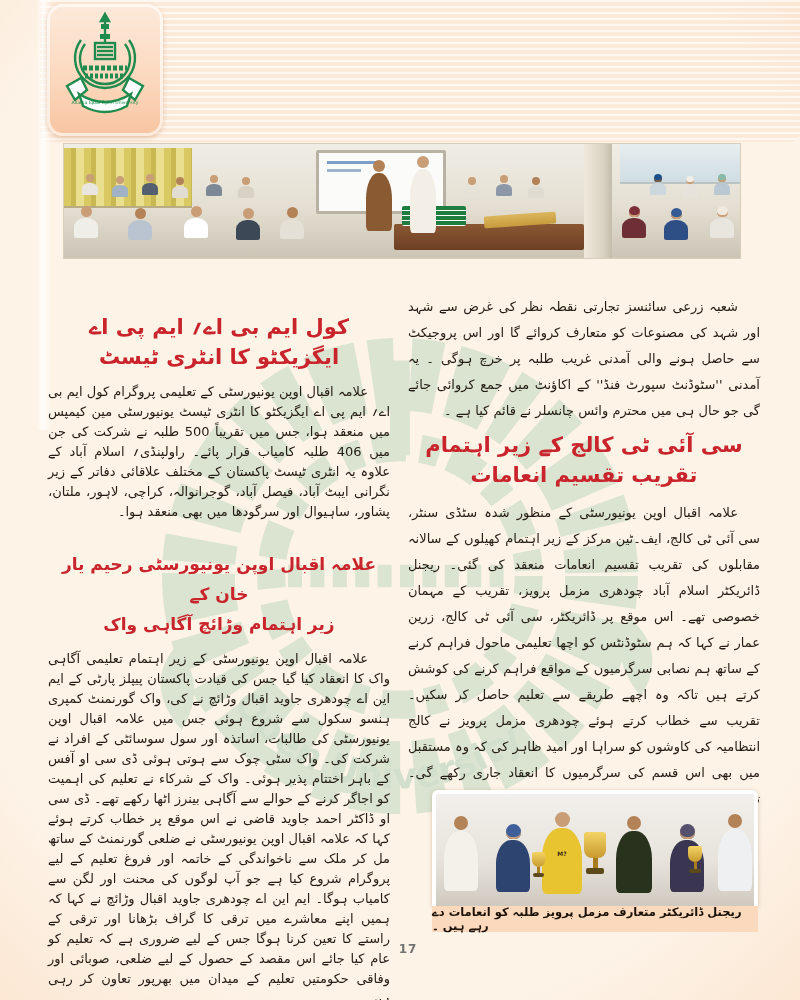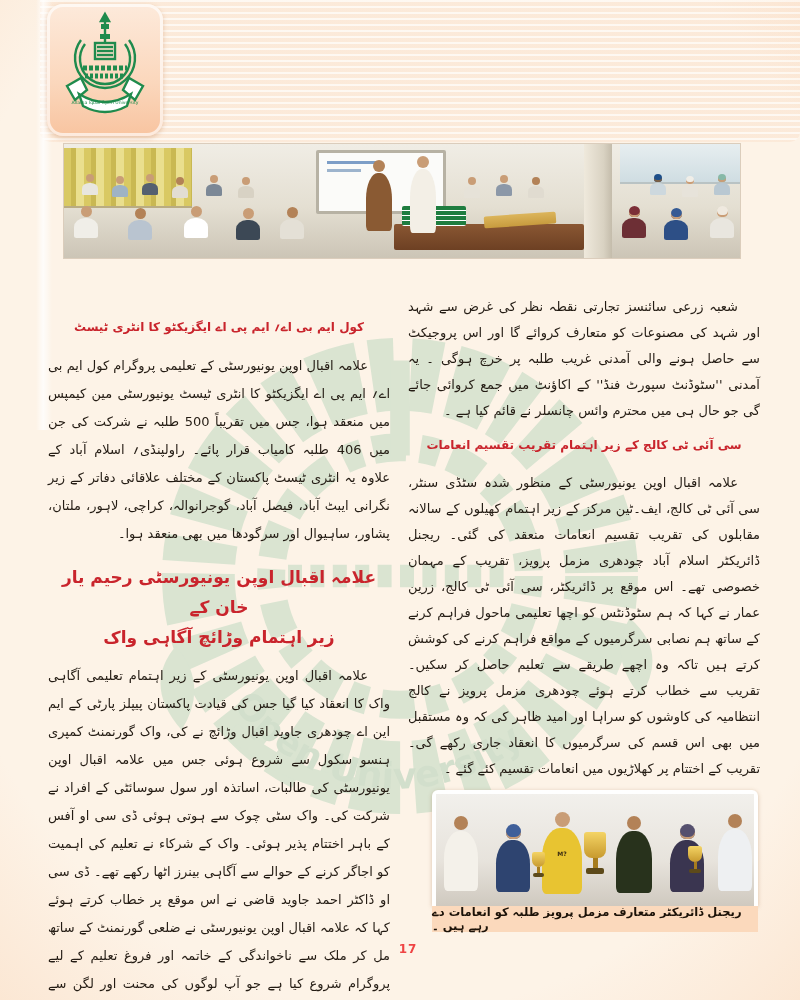--- a/index.html
+++ b/index.html
@@ -87,32 +87,32 @@
   .trophy .cup{display:block;margin:0 auto;background:linear-gradient(180deg,#f4d465,#c89a2e);
     border-radius:3px 3px 8px 8px;}
   .trophy .stem{display:block;margin:0 auto;background:#a67c1e;}
   .trophy .base{display:block;margin:0 auto;background:#5d4a1a;border-radius:2px;}
 
   
   .col{position:absolute;direction:rtl;text-align:justify;color:#241c14;}
   .col p{margin:0 0 6px 0;font-size:13px;line-height:26px;}
   .col p.indent::before{content:"";display:inline-block;width:22px;}
   .col-left{left:48px;top:306px;width:342px;}
-  .col-left p{line-height:28px;}
+  .col-left p{line-height:20px;}
   .col-right{left:408px;top:294px;width:352px;}
 
   .red-heading{
     color:#c9242c;font-weight:bold;text-align:center;direction:rtl;
-    font-size:12px;line-height:30px;margin:6px 0 10px 0;
+    font-size:21px;line-height:30px;margin:6px 0 10px 0;
   }
   .red-heading.small{font-size:17px;}
 
   .page-number{
     position:absolute;left:16px;right:0;top:942px;text-align:center;
-    font-size:12px;font-weight:bold;color:#ef4444;letter-spacing:1px;
+    font-size:12px;font-weight:bold;color:#737373;letter-spacing:1px;
   }
 </style>
 </head>
 <body>
 
 <div id="page">
 
   <div class="header-stripes"></div>
   <div class="left-highlight"></div>
 
@@ -261,21 +261,21 @@
         <div class="fig" style="left: 344px; top: 12px; width: 30px;">
           <span class="head" style="width: 12px; height: 12px; background: rgb(201, 157, 118);"></span>
           <span class="torso" style="width: 26px; height: 64px; background: rgb(243, 239, 230);"></span>
         </div>
       </div>
   </div>
 
   <div class="col col-left">
     <div class="red-heading">کول ایم بی اے؍ ایم پی اے ایگزیکٹو کا انٹری ٹیسٹ</div>
     <p class="indent">علامہ اقبال اوپن یونیورسٹی کے تعلیمی پروگرام کول ایم بی اے؍ ایم پی اے ایگزیکٹو کا انٹری ٹیسٹ یونیورسٹی مین کیمپس میں منعقد ہوا، جس میں تقریباً 500 طلبہ نے شرکت کی جن میں 406 طلبہ کامیاب قرار پائے۔ راولپنڈی؍ اسلام آباد کے علاوہ یہ انٹری ٹیسٹ پاکستان کے مختلف علاقائی دفاتر کے زیر نگرانی ایبٹ آباد، فیصل آباد، گوجرانوالہ، کراچی، لاہور، ملتان، پشاور، ساہیوال اور سرگودھا میں بھی منعقد ہوا۔</p>
-    <div class="red-heading small" style="margin-top:14px;text-align:center;">
+    <div class="red-heading small" style="margin-top:27px;text-align:center;">
       <div>علامہ اقبال اوپن یونیورسٹی رحیم یار خان کے</div>
       <div>زیر اہتمام وڑائچ آگاہی واک</div>
     </div>
     <p class="indent">علامہ اقبال اوپن یونیورسٹی کے زیر اہتمام تعلیمی آگاہی واک کا انعقاد کیا گیا جس کی قیادت پاکستان پیپلز پارٹی کے ایم این اے چودھری جاوید اقبال وڑائچ نے کی، واک گورنمنٹ کمپری ہنسو سکول سے شروع ہوئی جس میں علامہ اقبال اوپن یونیورسٹی کی طالبات، اساتذہ اور سول سوسائٹی کے افراد نے شرکت کی۔ واک سٹی چوک سے ہوتی ہوئی ڈی سی او آفس کے باہر اختتام پذیر ہوئی۔ واک کے شرکاء نے تعلیم کی اہمیت کو اجاگر کرنے کے حوالے سے آگاہی بینرز اٹھا رکھے تھے۔ ڈی سی او ڈاکٹر احمد جاوید قاضی نے اس موقع پر خطاب کرتے ہوئے کہا کہ علامہ اقبال اوپن یونیورسٹی نے ضلعی گورنمنٹ کے ساتھ مل کر ملک سے ناخواندگی کے خاتمہ اور فروغ تعلیم کے لیے پروگرام شروع کیا ہے جو آپ لوگوں کی محنت اور لگن سے کامیاب ہوگا۔ ایم این اے چودھری جاوید اقبال وڑائچ نے کہا کہ ہمیں اپنے معاشرے میں ترقی کا گراف بڑھانا اور ترقی کے راستے کا تعین کرنا ہوگا جس کے لیے ضروری ہے کہ تعلیم کو عام کیا جائے اس مقصد کے حصول کے لیے ضلعی، صوبائی اور وفاقی حکومتیں تعلیم کے میدان میں بھرپور تعاون کر رہی ہیں۔</p>
   </div>
 
   <div class="col col-right">
     <p class="indent">شعبہ زرعی سائنسز تجارتی نقطہ نظر کی غرض سے شہد اور شہد کی مصنوعات کو متعارف کروائے گا اور اس پروجیکٹ سے حاصل ہونے والی آمدنی غریب طلبہ پر خرچ ہوگی ۔ یہ آمدنی ''سٹوڈنٹ سپورٹ فنڈ'' کے اکاؤنٹ میں جمع کروائی جائے گی جو حال ہی میں محترم وائس چانسلر نے قائم کیا ہے ۔</p>
     <div class="red-heading">سی آئی ٹی کالج کے زیر اہتمام تقریب تقسیم انعامات</div>
     <p class="indent">علامہ اقبال اوپن یونیورسٹی کے منظور شدہ سٹڈی سنٹر، سی آئی ٹی کالج، ایف۔ٹین مرکز کے زیر اہتمام کھیلوں کے سالانہ مقابلوں کی تقریب تقسیم انعامات منعقد کی گئی۔ ریجنل ڈائریکٹر اسلام آباد چودھری مزمل پرویز، تقریب کے مہمان خصوصی تھے۔ اس موقع پر ڈائریکٹر، سی آئی ٹی کالج، زرین عمار نے کہا کہ ہم سٹوڈنٹس کو اچھا تعلیمی ماحول فراہم کرنے کے ساتھ ہم نصابی سرگرمیوں کے مواقع فراہم کرنے کی کوشش کرتے ہیں تاکہ وہ اچھے طریقے سے تعلیم حاصل کر سکیں۔ تقریب سے خطاب کرتے ہوئے چودھری مزمل پرویز نے کالج انتظامیہ کی کاوشوں کو سراہا اور امید ظاہر کی کہ وہ مستقبل میں بھی اس قسم کی سرگرمیوں کا انعقاد جاری رکھے گی۔ تقریب کے اختتام پر کھلاڑیوں میں انعامات تقسیم کئے گئے ۔</p>

